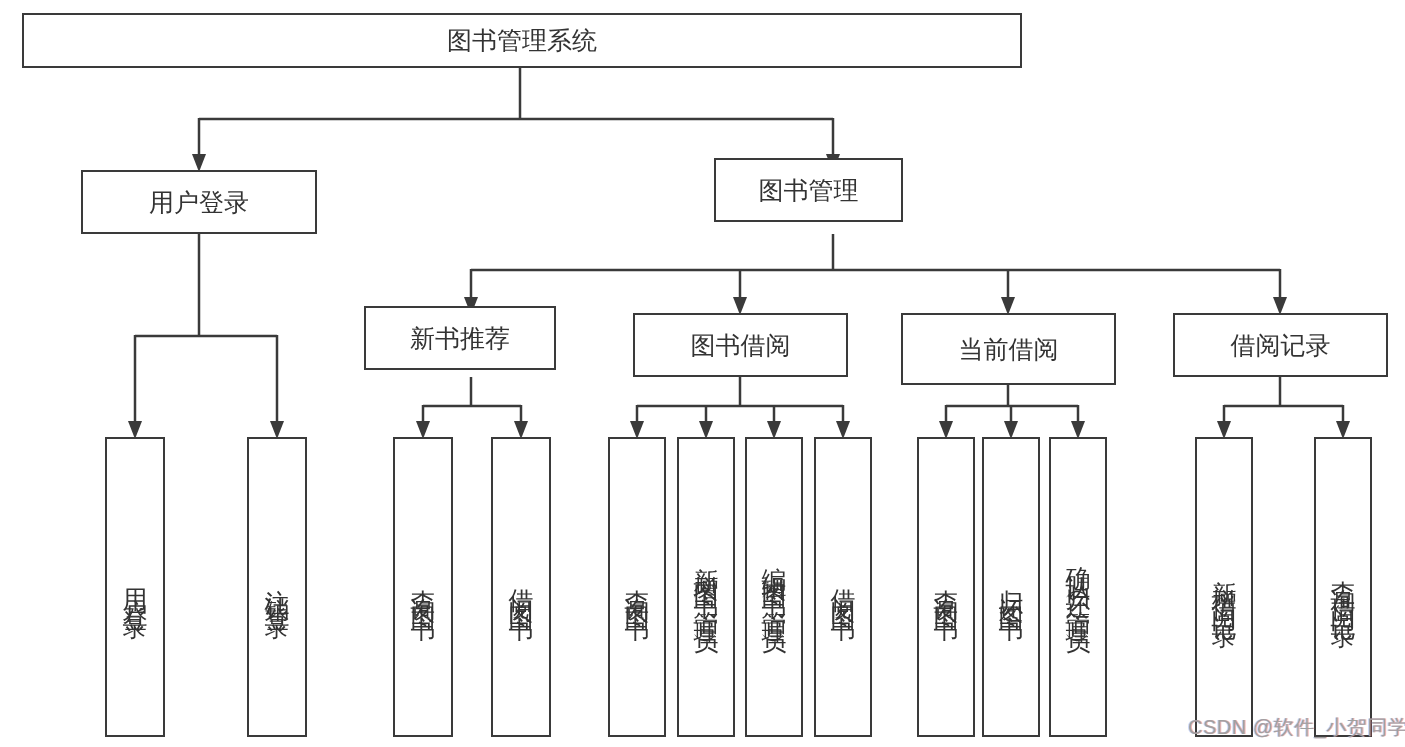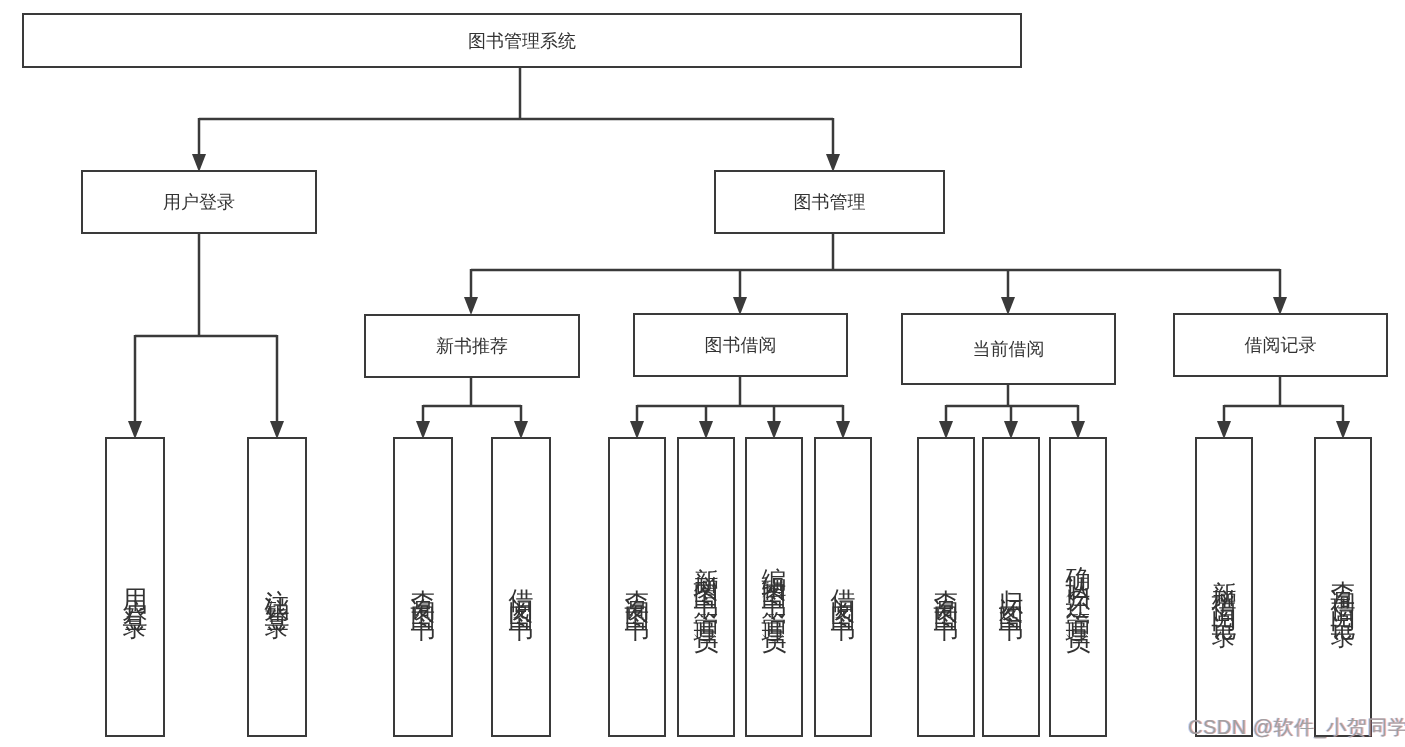--- a/index.html
+++ b/index.html
@@ -18,21 +18,21 @@
   }
   .node {
     position: absolute;
     box-sizing: border-box;
     border: 2.5px solid #3a3a3a;
     background: #ffffff;
     display: flex;
     align-items: center;
     justify-content: center;
     color: #333333;
-    font-size: 18px;
+    font-size: 25px;
     line-height: 1;
     white-space: nowrap;
   }
   .leaf {
     writing-mode: vertical-rl;
     text-orientation: mixed;
     letter-spacing: 9px;
     font-size: 25px;
     white-space: normal;
   }
@@ -124,23 +124,23 @@
       <line x1="1224" y1="405" x2="1224" y2="423"></line>
       <polygon points="1217,421 1231,421 1224,439" stroke="none"></polygon>
       <line x1="1343" y1="405" x2="1343" y2="423"></line>
       <polygon points="1336,421 1350,421 1343,439" stroke="none"></polygon>
     </g>
   </svg>
 
   <div class="node" style="left:22px; top:13px; width:1000px; height:55px;">图书管理系统</div>
 
   <div class="node" style="left:81px; top:170px; width:236px; height:64px;">用户登录</div>
-  <div class="node" style="left:714px; top:170px; width:231px; height:64px;">图书管理</div>
+  <div class="node" style="left:714px; top:158px; width:189px; height:64px;">图书管理</div>
 
-  <div class="node" style="left:364px; top:314px; width:216px; height:64px;">新书推荐</div>
+  <div class="node" style="left:364px; top:306px; width:192px; height:64px;">新书推荐</div>
   <div class="node" style="left:633px; top:313px; width:215px; height:64px;">图书借阅</div>
   <div class="node" style="left:901px; top:313px; width:215px; height:72px;">当前借阅</div>
   <div class="node" style="left:1173px; top:313px; width:215px; height:64px;">借阅记录</div>
 
   <div class="node leaf" style="left:105px; top:437px; width:60px; height:300px;">用户登录</div>
   <div class="node leaf" style="left:247px; top:437px; width:60px; height:300px;">注销登录</div>
 
   <div class="node leaf" style="left:393px; top:437px; width:60px; height:300px;">查询图书</div>
   <div class="node leaf" style="left:491px; top:437px; width:60px; height:300px;">借阅图书</div>
 

